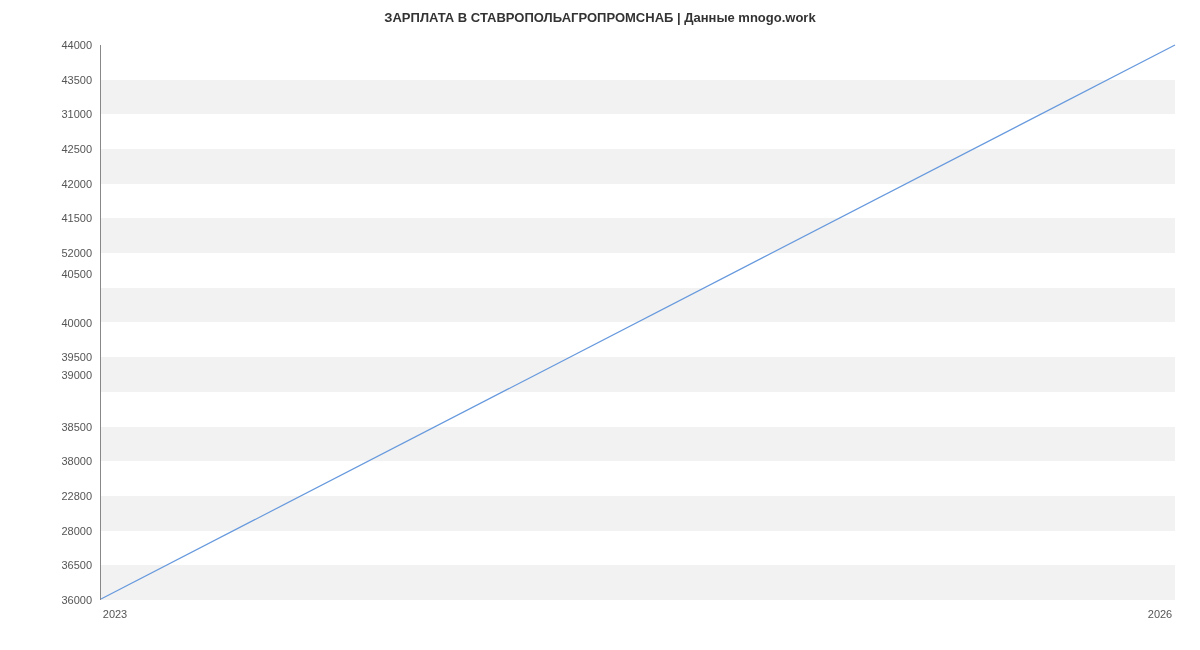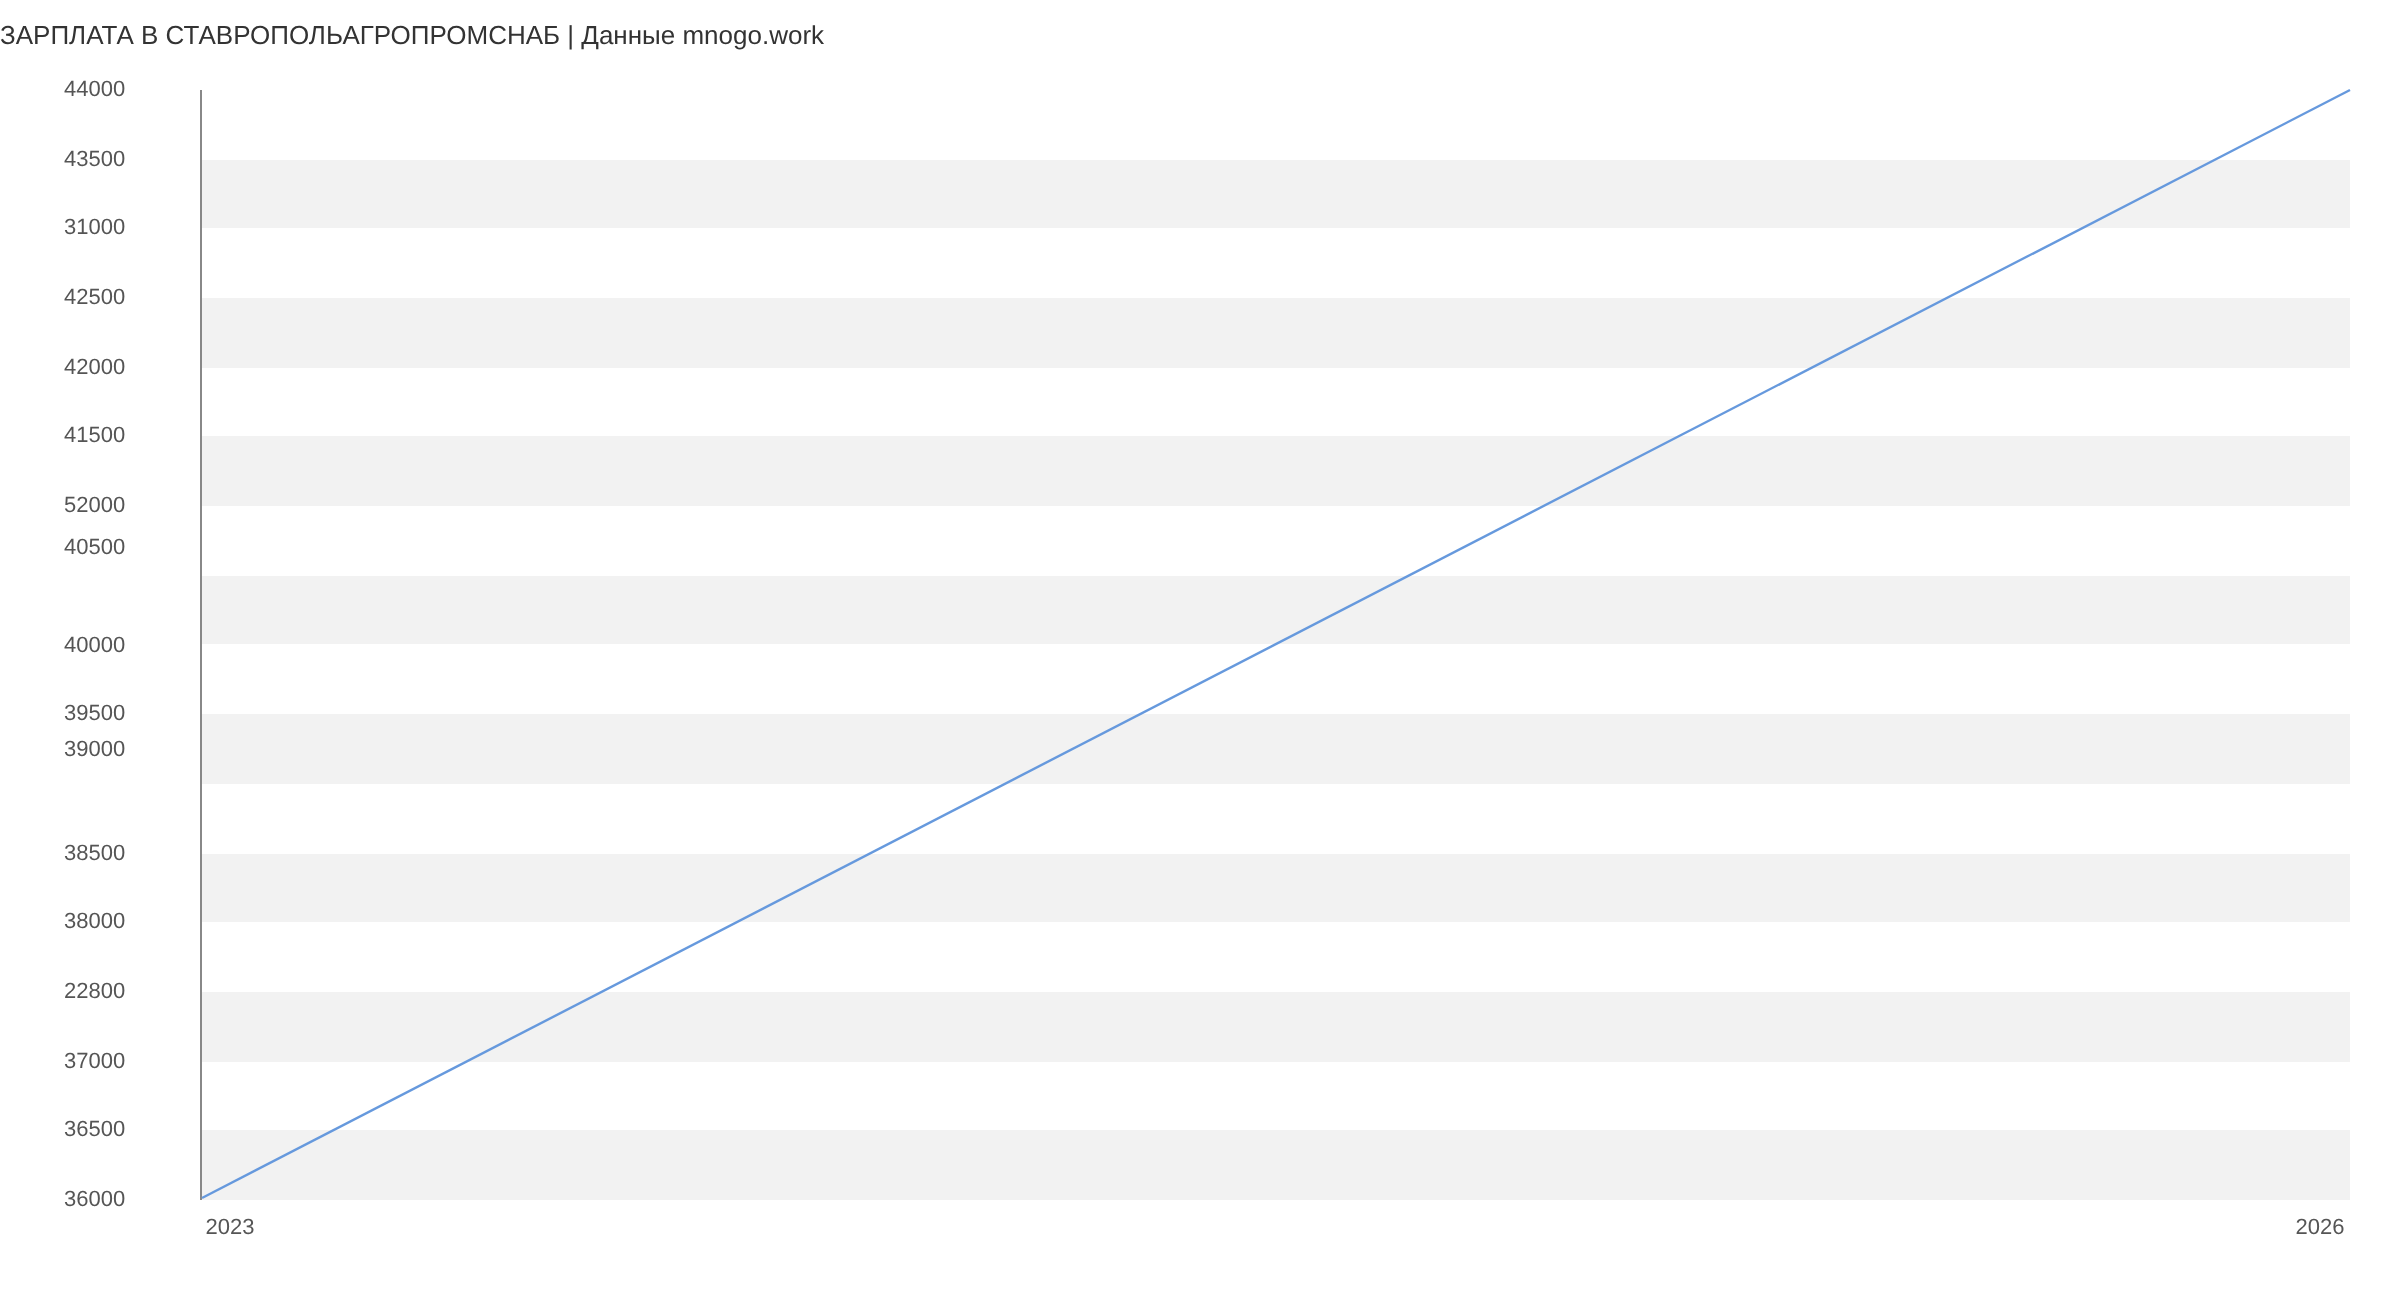--- a/index.html
+++ b/index.html
@@ -8,23 +8,23 @@
       height: 650px;
       background: #ffffff;
       font-family: Verdana, Geneva, sans-serif;
       position: relative;
     }
     .chart-title {
       position: absolute;
       top: 10px;
       left: 0;
       right: 0;
-      text-align: left;
+      text-align: center;
       font-size: 13px;
-      font-weight: normal;
+      font-weight: bold;
       color: #333;
     }
     .plot-area {
       position: absolute;
       left: 100px;
       top: 45px;
       width: 1075px;
       height: 555px;
       border-left: 1px solid #888;
       border-bottom: 1px solid #888;
@@ -34,20 +34,21 @@
       left: 0;
       width: 100%;
       background: #f2f2f2;
     }
     .y-tick-label {
       position: absolute;
       right: 1108px;
       font-size: 11px;
       color: #555;
       transform: translateY(-50%);
+      text-align: right;
       width: 60px;
     }
     .x-tick-label {
       position: absolute;
       top: 608px;
       font-size: 11px;
       color: #555;
       text-align: center;
       transform: translateX(-50%);
     }
@@ -65,21 +66,21 @@
       stroke-width: 1.2;
     }
   </style>
 </head>
 <body>
 
 <div class="chart-title">ЗАРПЛАТА В СТАВРОПОЛЬАГРОПРОМСНАБ | Данные mnogo.work</div>
 
 <div class="y-tick-label" style="top:600px">36000</div>
 <div class="y-tick-label" style="top:565.3px">36500</div>
-<div class="y-tick-label" style="top:530.6px">37000</div>
+<div class="y-tick-label" style="top:530.6px">28000</div>
 <div class="y-tick-label" style="top:495.9px">22800</div>
 <div class="y-tick-label" style="top:461.3px">38000</div>
 <div class="y-tick-label" style="top:426.6px">38500</div>
 <div class="y-tick-label" style="top:375px">39000</div>
 <div class="y-tick-label" style="top:357.2px">39500</div>
 <div class="y-tick-label" style="top:322.5px">40000</div>
 <div class="y-tick-label" style="top:274px">40500</div>
 <div class="y-tick-label" style="top:253.1px">52000</div>
 <div class="y-tick-label" style="top:218.4px">41500</div>
 <div class="y-tick-label" style="top:183.8px">42000</div>

